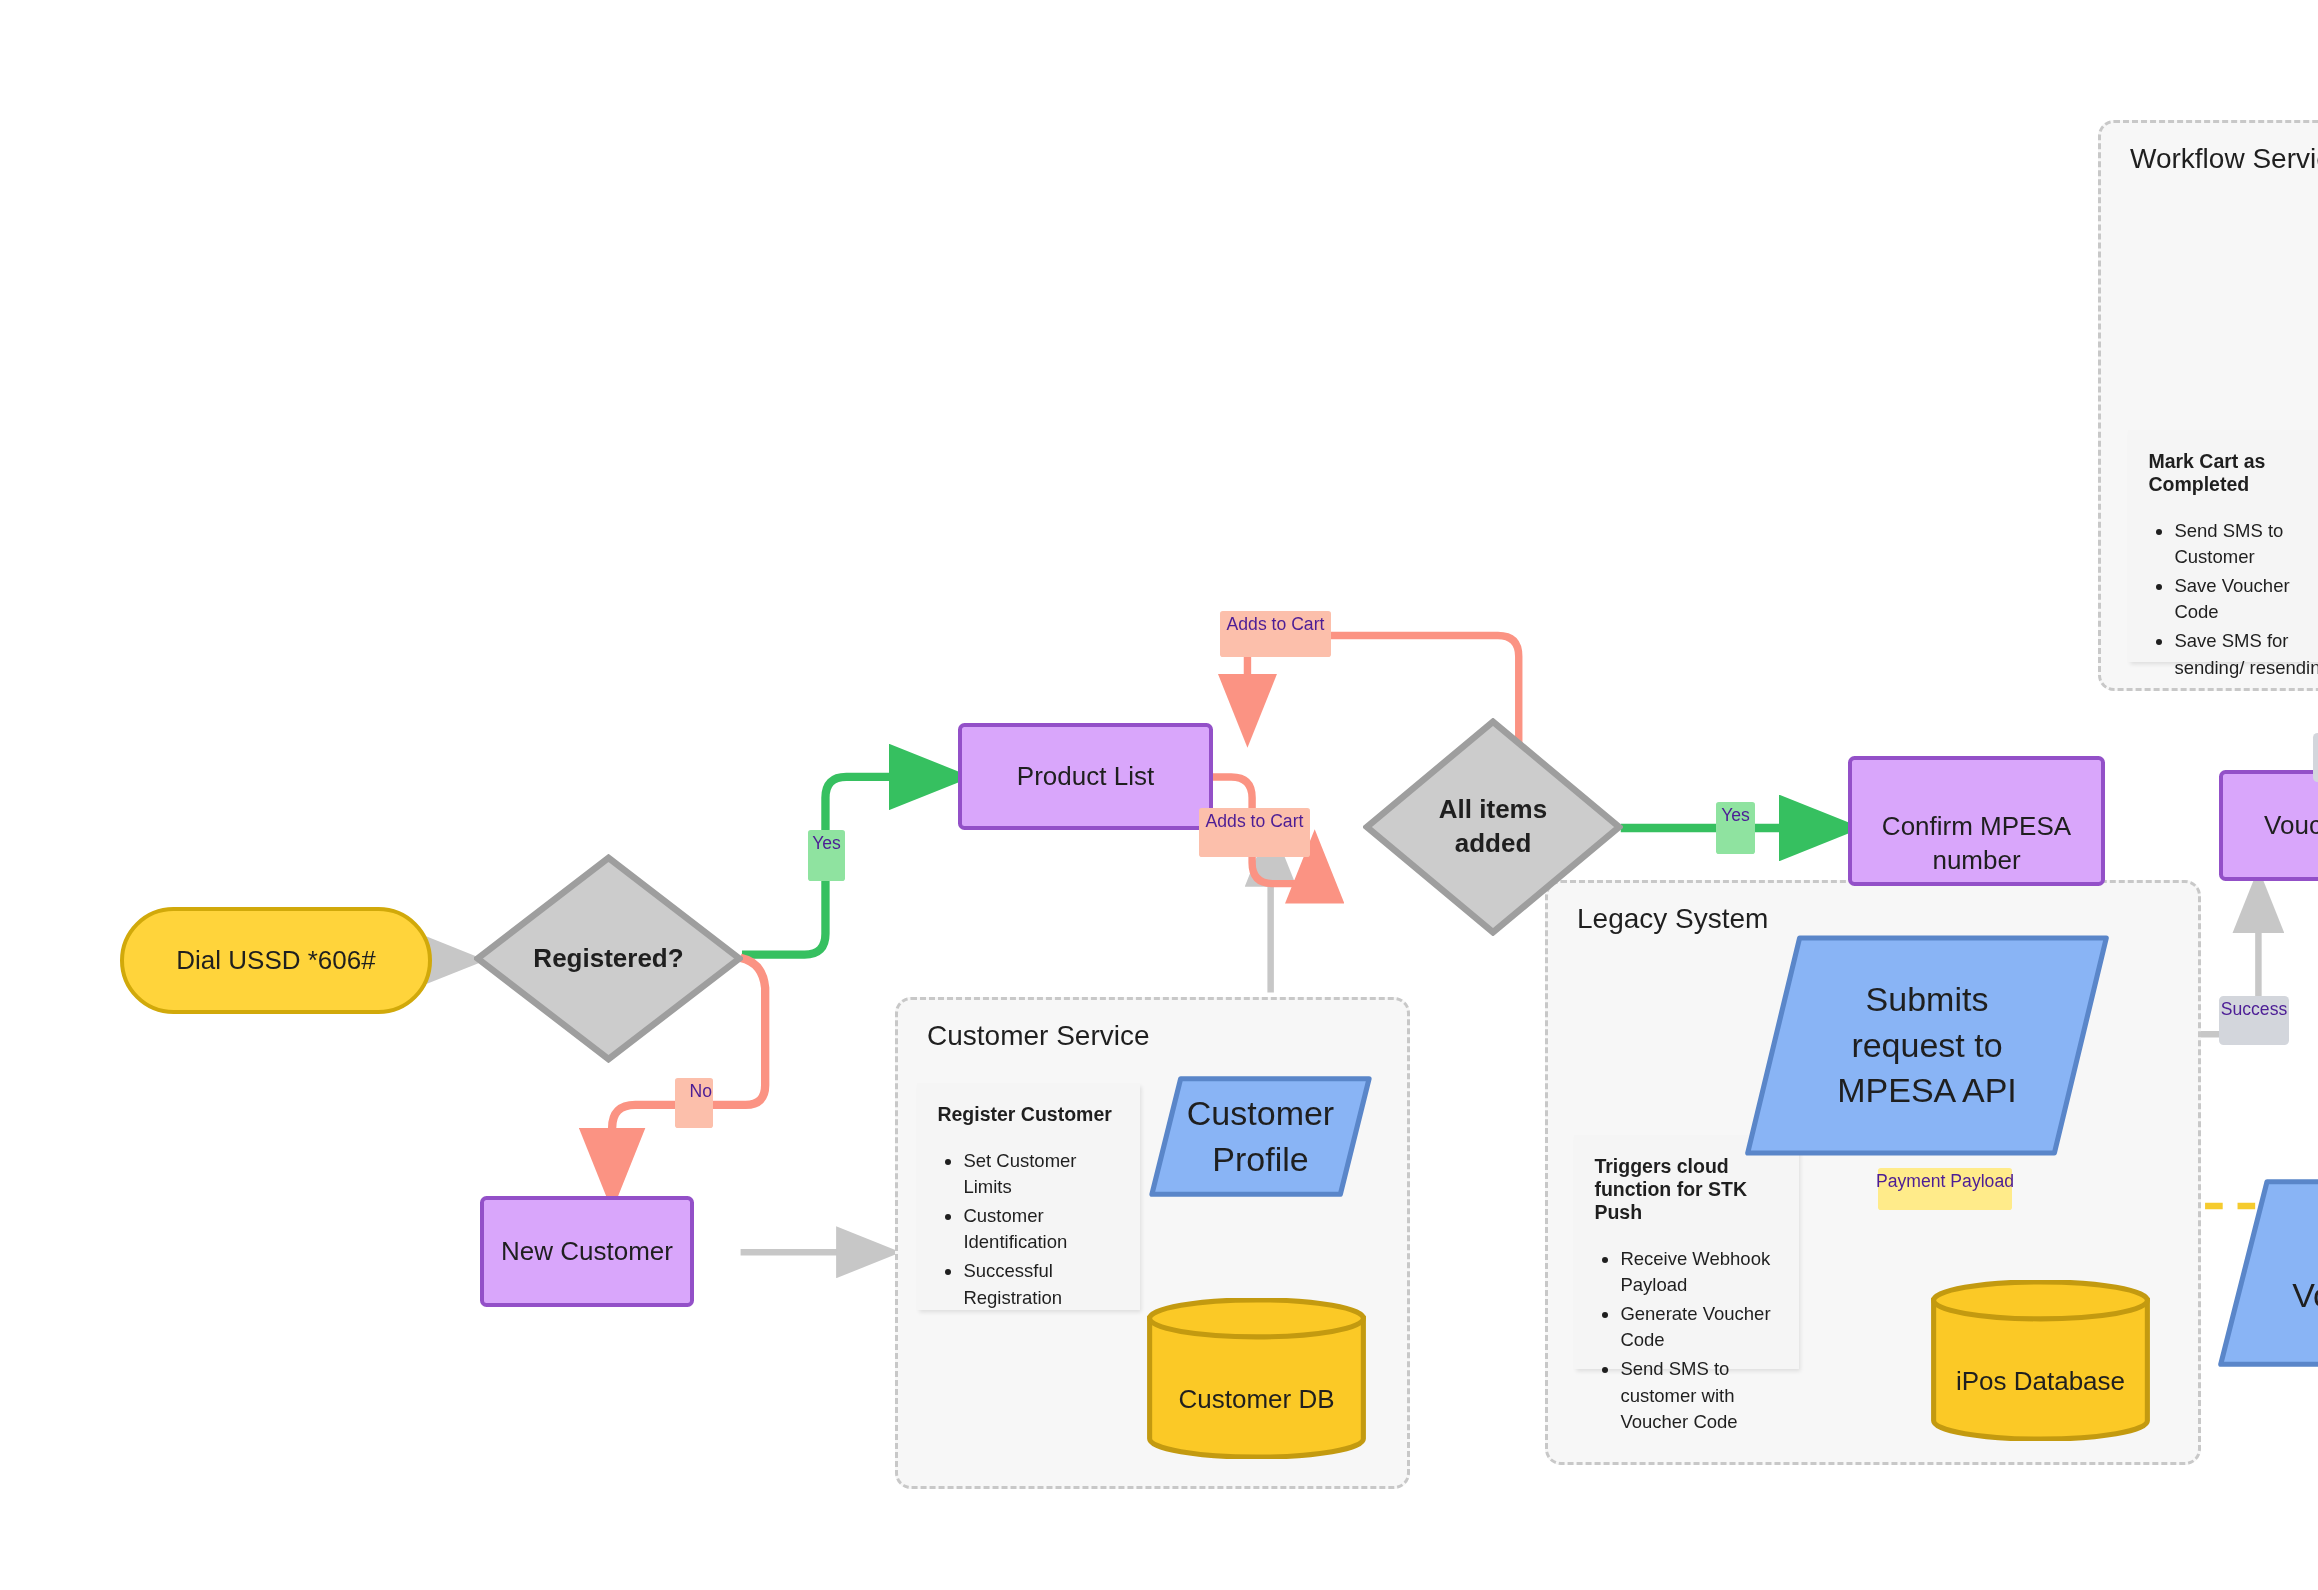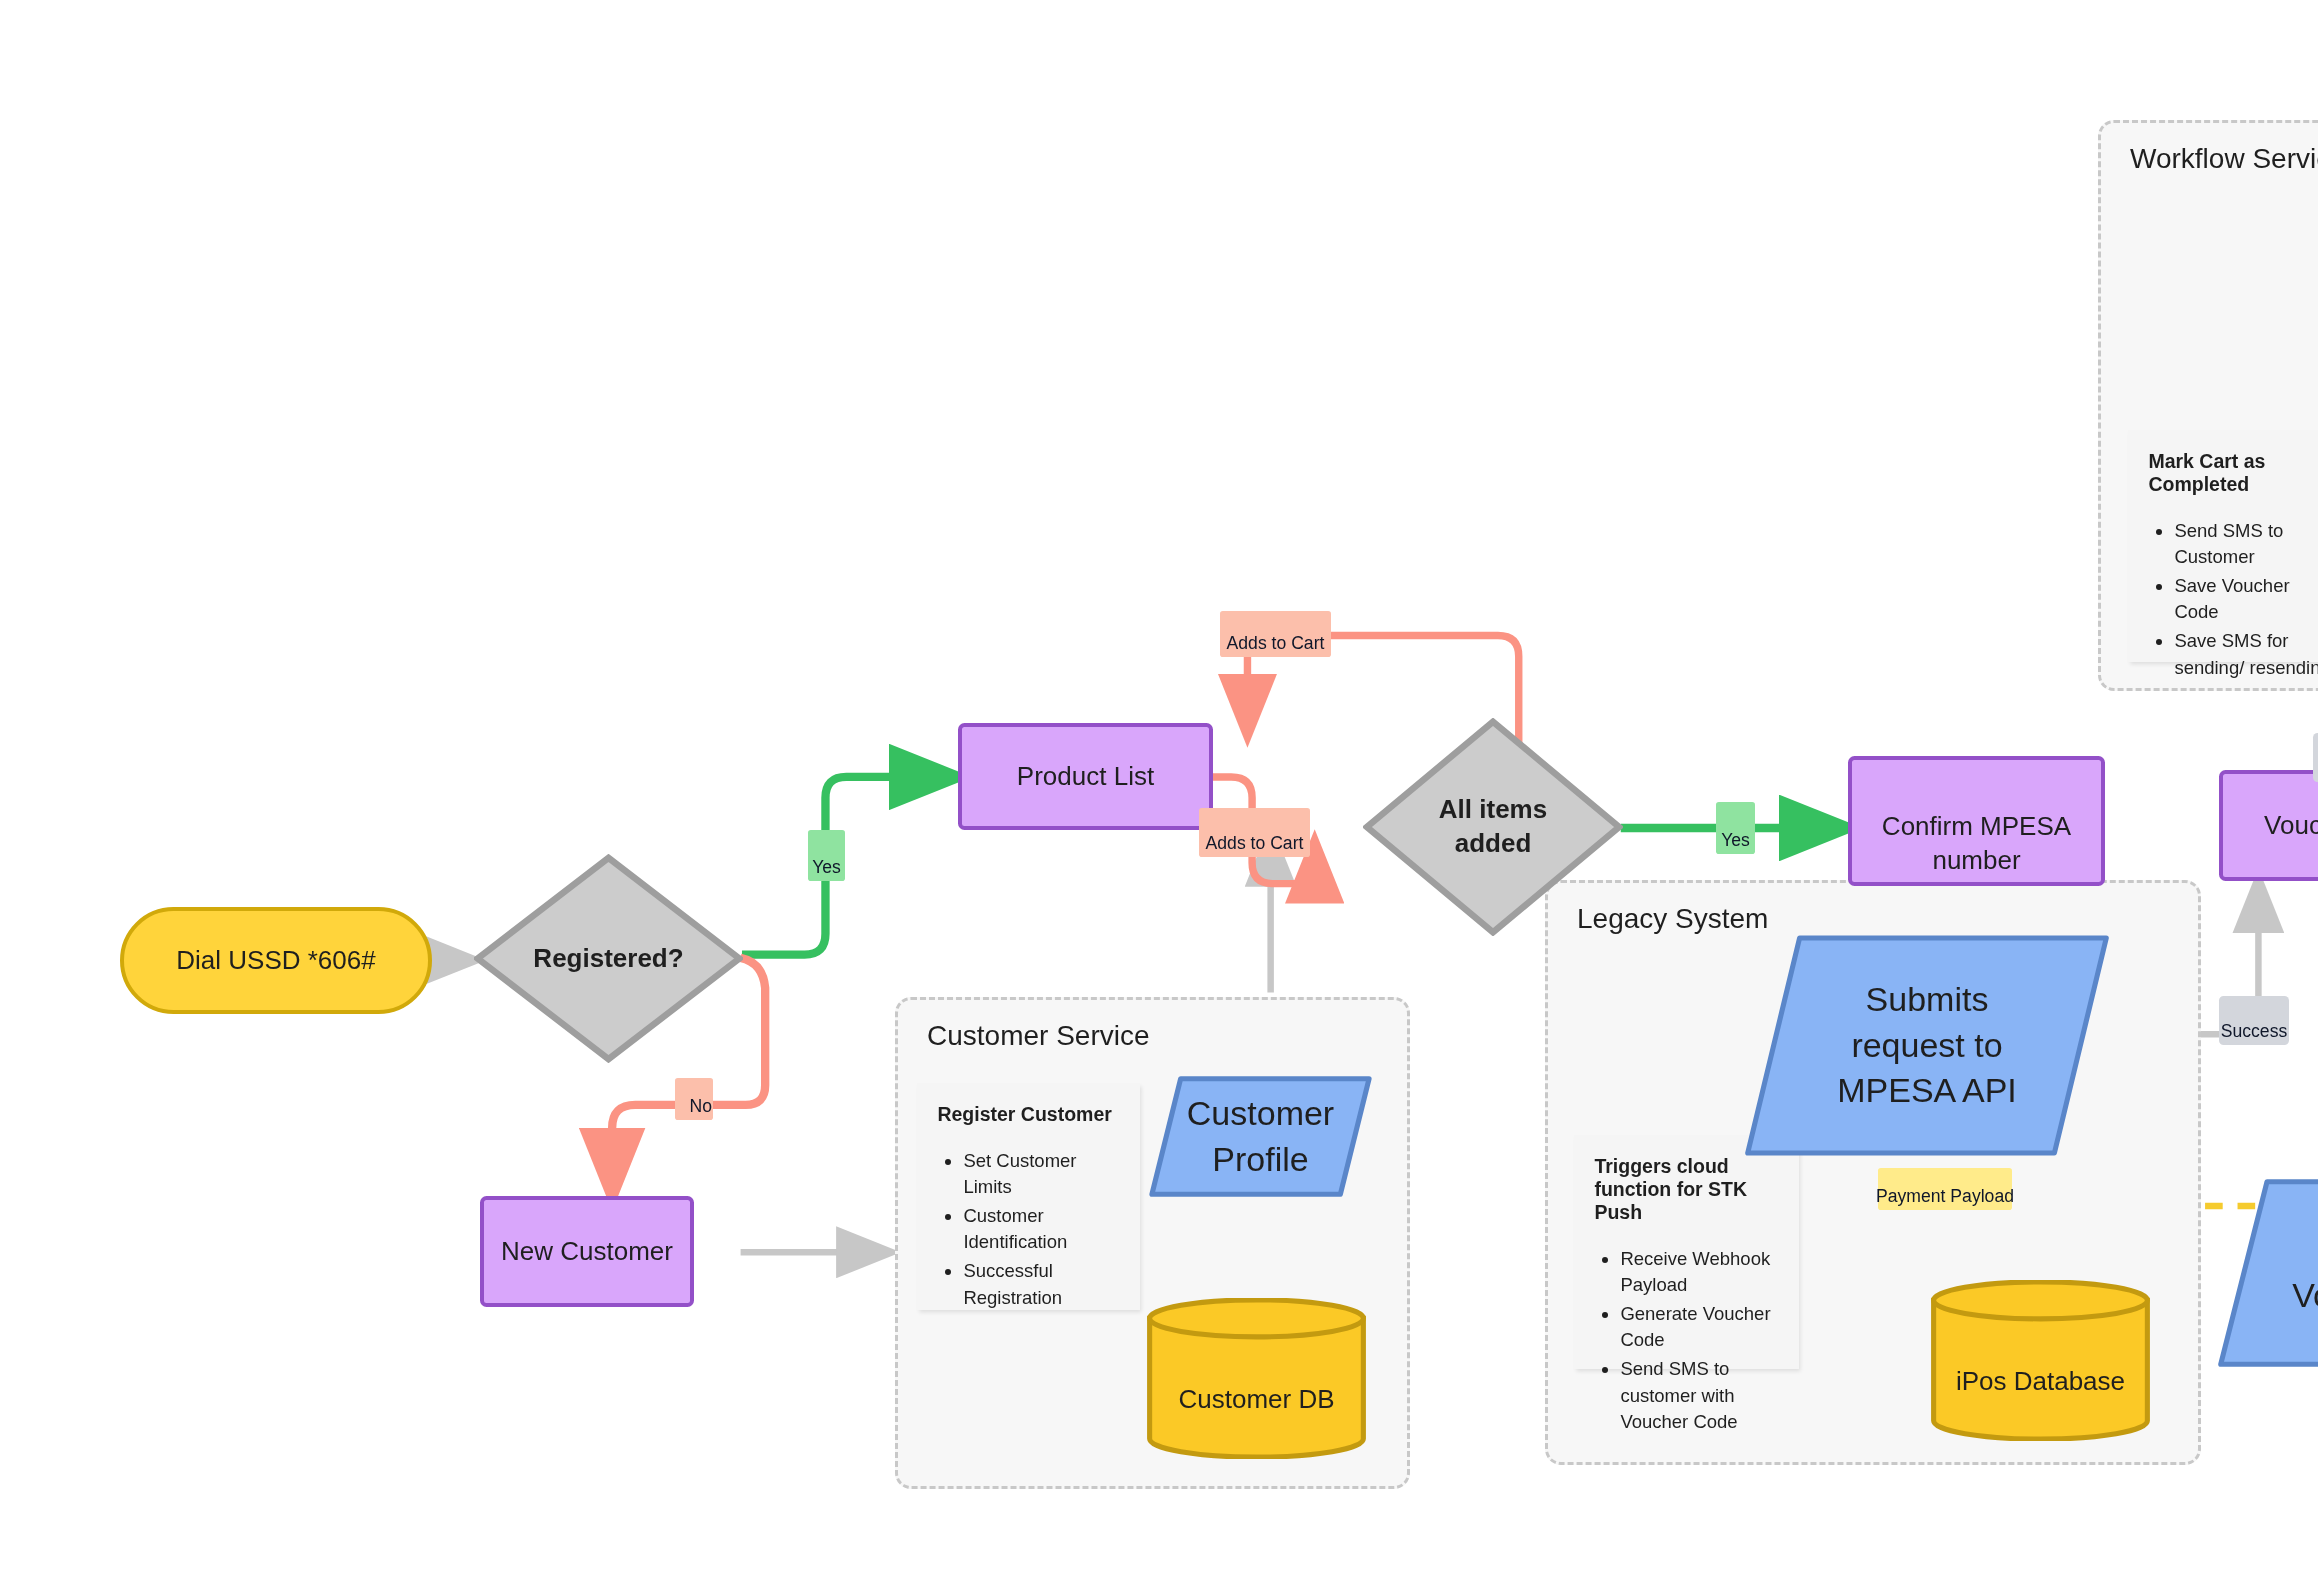--- a/index.html
+++ b/index.html
@@ -113,23 +113,23 @@
   }
   .note ul { margin: 0; padding-left: 26px; }
   .note li {
     font-size: 18.5px; color: #1f1f1f; line-height: 1.42;
     margin-bottom: 2.8px;
   }
 
   
   .elabel {
     position: absolute;
-    display: flex; align-items: flex-end; justify-content: center;
+    display: flex; align-items: flex-start; justify-content: center;
     text-align: center;
-    font-size: 17.6px; color: #0f172a;
+    font-size: 17.6px; color: #4c1d95;
     padding: 2.8px 6.5px;
     white-space: nowrap;
   }
   .lbl-pink   { background: #fcbfab; border-radius: 2.8px; }
   .lbl-green  { background: #8fe3a0; border-radius: 2.8px; }
   .lbl-gray   { background: #d3d6dc; border-radius: 4.6px; }
   .lbl-yellow { background: #ffeb8a; border-radius: 2.8px; }
 </style>
 </head>
 <body>
@@ -298,21 +298,21 @@
       <li>Send SMS to Customer</li>
       <li>Save Voucher Code</li>
       <li>Save SMS for sending/ resending</li>
     </ul>
   </div>
 
   <div class="elabel lbl-green" style="left:808px; top:830px; width:37px; height:51px;">
     <span>Yes</span>
   </div>
 
-  <div class="elabel lbl-pink" style="left:675px; top:1078px; width:38px; height:42px;padding-left:20px;">
+  <div class="elabel lbl-pink" style="left:675px; top:1078px; width:38px; height:50px;padding-left:20px;">
     <span>No</span>
   </div>
 
   <div class="elabel lbl-pink" style="left:1220px; top:611px; width:111px; height:46px;">
     <span>Adds to Cart</span>
   </div>
 
   <div class="elabel lbl-pink" style="left:1199px; top:808px; width:111px; height:49px;">
     <span>Adds to Cart</span>
   </div>

